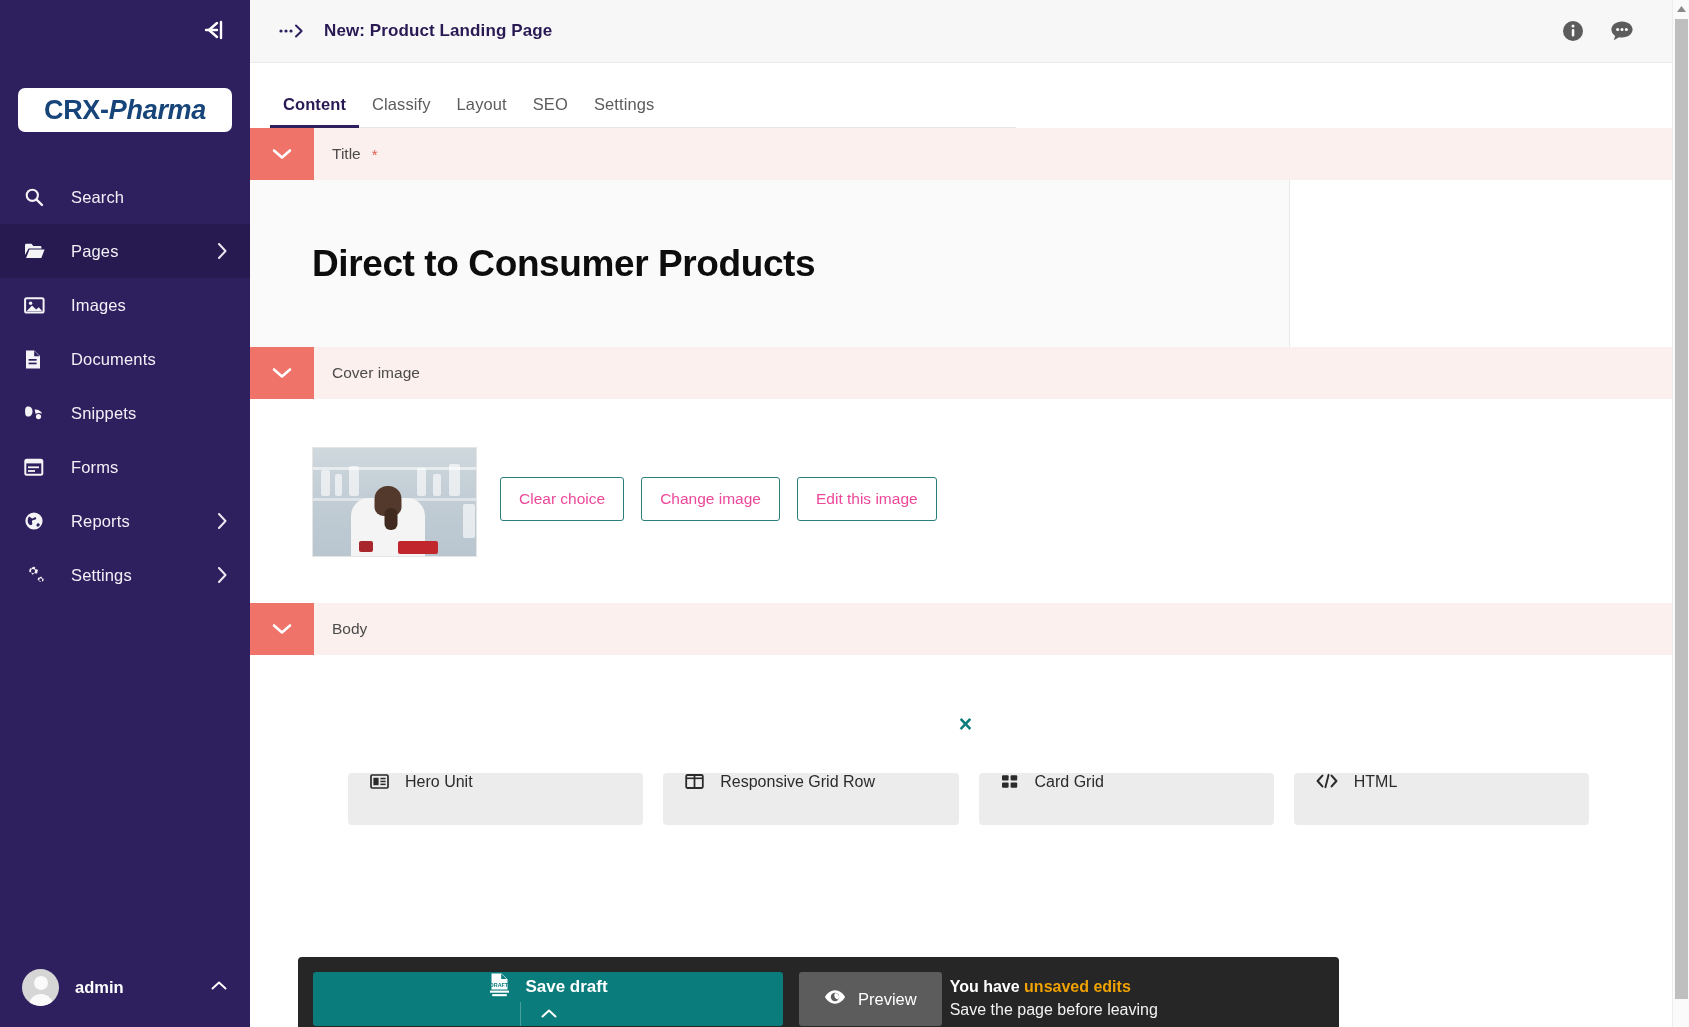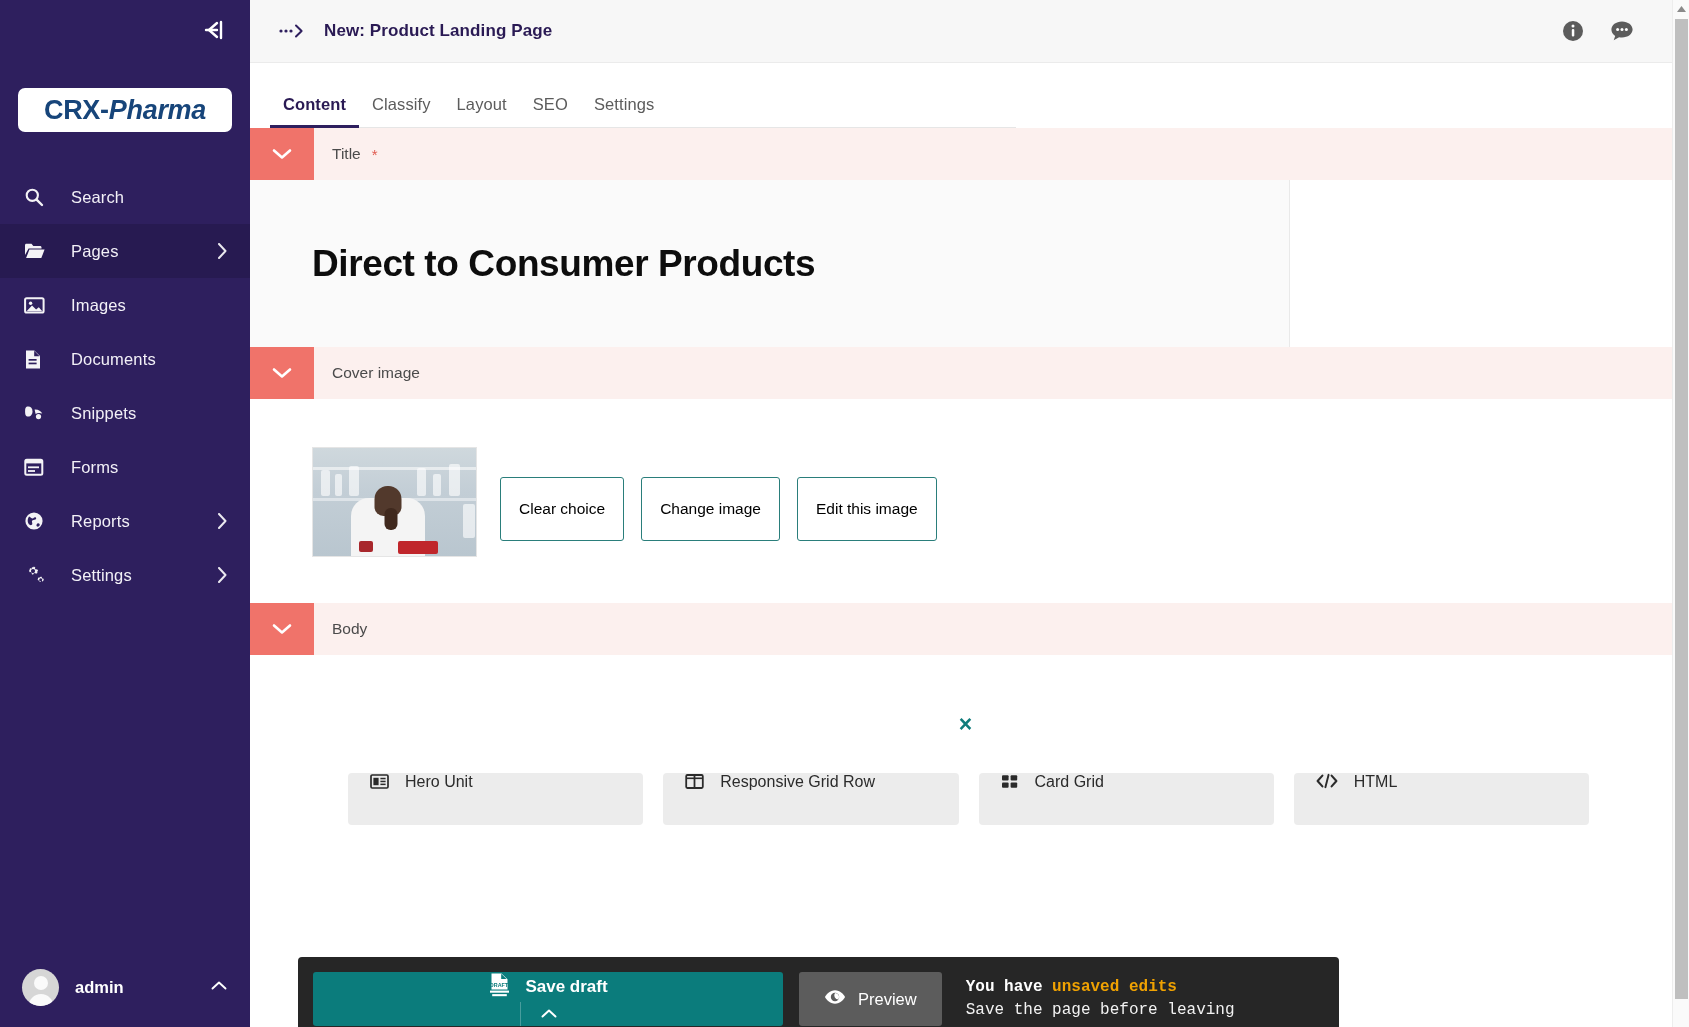--- a/index.html
+++ b/index.html
@@ -224,24 +224,24 @@
   }
   .thumb .redbox2{
     position:absolute; left:28%; bottom:4px; width:14px; height:11px; background:#a8272c; border-radius:2px;
   }
   .cover-buttons {
     display: flex; align-items: center; gap: 17px;
     margin-left: 23px; padding-top: 30px;
   }
   .btn-outline {
     border: 1px solid #2A7E7B;
-    color: #000000;
+    color: #ec4899;
     background: #fff;
     border-radius: 3px;
-    padding: 22px 18px;
+    padding: 12px 18px;
     font-size: 15.5px;
     cursor: pointer;
     font-family: "Liberation Sans", sans-serif;
     white-space: nowrap;
   }
 
   .body-section-body {
     background: #fff;
     padding-top: 54px;
     position: relative;
@@ -301,21 +301,21 @@
   .preview-btn {
     background: #5C5C5C; color: #fff;
     height: 54px; border: 0; border-radius: 3px;
     margin-left: 16px;
     display: flex; align-items: center; gap: 12px;
     padding: 0 25px; cursor: pointer;
     font-size: 16.5px;
     font-family: "Liberation Sans", sans-serif;
   }
   .unsaved {
-    margin-left: 24px; color: #fff; line-height: 1.42; font-family: Liberation Mono, monospace;
+    margin-left: 8px; color: #fff; line-height: 1.42;
   }
   .unsaved .l1 { font-size: 16px; font-weight: 700; }
   .unsaved .l1 .amber { color: #F0A202; }
   .unsaved .l2 { font-size: 16px; font-weight: 400; color: #f2f2f2;}
 
   
   .scrollbar {
     position: absolute; right: 0; top: 0; width: 17px; height: 1027px;
     background: #FAFAFA; border-left: 1px solid #ededed;
   }

